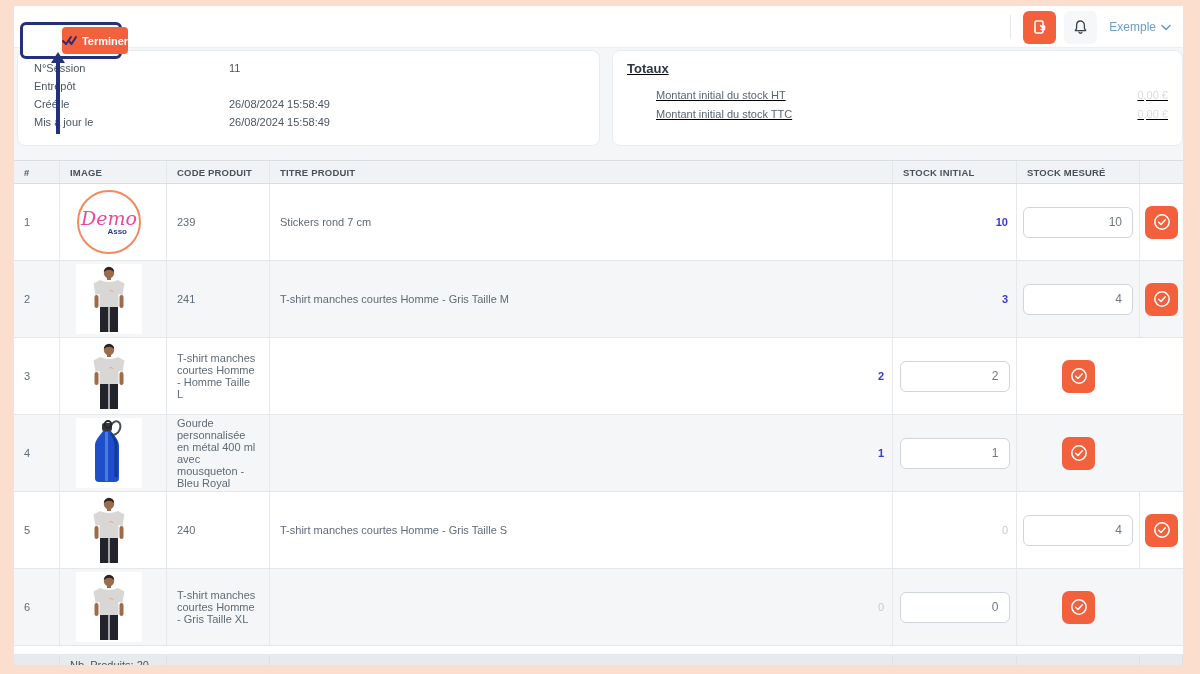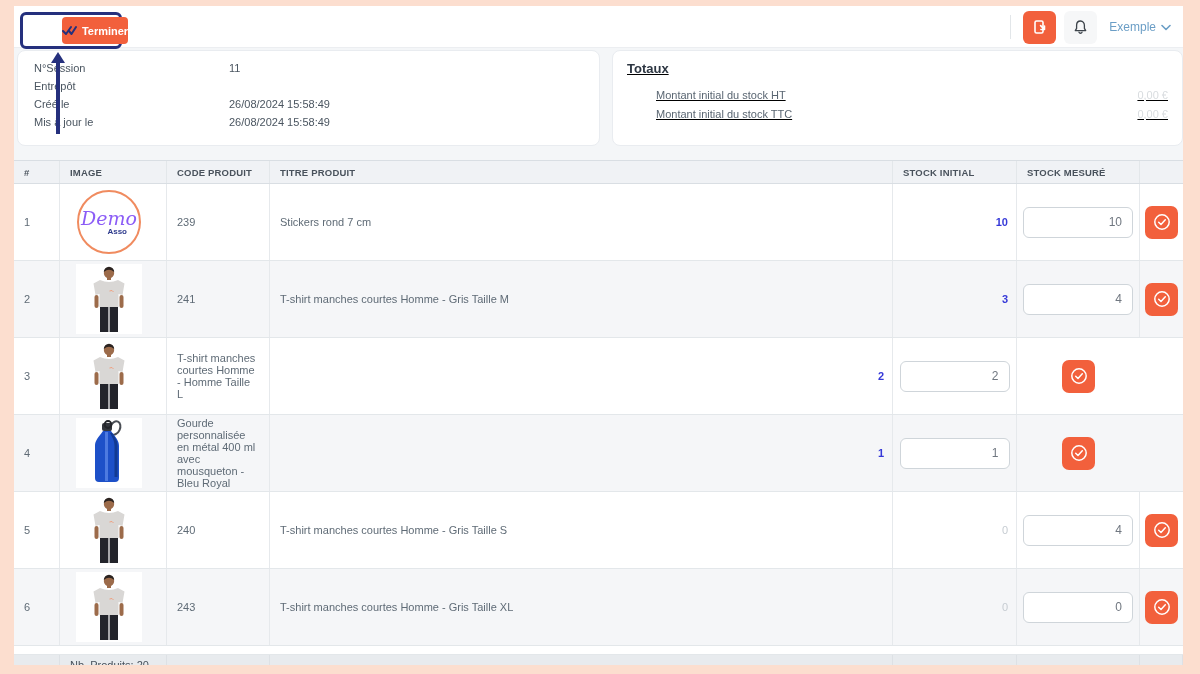--- a/index.html
+++ b/index.html
@@ -3,21 +3,21 @@
 <meta charset="utf-8">
 <style>
   * { margin:0; padding:0; box-sizing:border-box; }
   html,body { width:1200px; height:674px; }
   body { font-family:"Liberation Sans","DejaVu Sans",sans-serif; background:#fcdecf; position:relative; overflow:hidden; }
 
   .app { position:absolute; left:14px; top:6px; width:1169px; height:659px; background:#f4f6f8; overflow:hidden; }
 
   
   .topbar { position:absolute; left:0; top:0; width:100%; height:42px; background:#ffffff; border-bottom:1px solid #eceef1; }
-  .hl-box { position:absolute; left:6px; top:6px; width:102px; height:37px; border:3px solid #25307d; border-radius:6px; background:#fff; display:flex; align-items:center; justify-content:center; z-index:5;padding-left:48px; }
+  .hl-box { position:absolute; left:6px; top:16px; width:102px; height:37px; border:3px solid #25307d; border-radius:6px; background:#fff; display:flex; align-items:center; justify-content:center; z-index:5;padding-left:48px; }
   .btn-terminer { width:74px; height:27px; background:#f2603c; border:none; border-radius:4px; color:#fff; font-size:11px; font-weight:bold; display:flex; align-items:center; justify-content:center; gap:5px; cursor:pointer; font-family:inherit; }
   .topbar-right { position:absolute; right:8px; top:0; height:42px; display:flex; align-items:center; gap:8px; }
   .tb-divider { width:1px; height:24px; background:#e2e6e9; margin-right:4px; }
   .btn-logout { width:33px; height:33px; background:#f2603c; border:none; border-radius:6px; display:flex; align-items:center; justify-content:center; cursor:pointer; }
   .btn-bell { width:33px; height:33px; background:#f6f7f8; border:none; border-radius:6px; display:flex; align-items:center; justify-content:center; cursor:pointer; }
   .account { display:flex; align-items:center; gap:5px; color:#6b9ec6; font-size:12px; cursor:pointer; padding:0 4px; }
 
   
   .arrow-head { position:absolute; left:37px; top:46px; width:0; height:0; border-left:7px solid transparent; border-right:7px solid transparent; border-bottom:11px solid #25307d; z-index:6; }
   .arrow-shaft { position:absolute; left:42px; top:56px; width:4px; height:72px; background:#25307d; z-index:6; }
@@ -51,21 +51,21 @@
   .sm-input { width:110px; height:31px; border:1px solid #cfd5da; border-radius:6px; text-align:right; padding:0 10px; font-size:12px; color:#707780; background:#fff; font-family:inherit; }
   .td-act { justify-content:center; padding:0; }
   .btn-validate { width:33px; height:33px; background:#f2603c; border:none; border-radius:7px; display:flex; align-items:center; justify-content:center; cursor:pointer; }
   .row-empty { height:9px; border-bottom:1px solid #e3e7ea; background:#fff; }
   .tfoot { height:20px; background:#e8ebee; }
   .tfoot .td { font-size:11px; color:#49525c; border-right:1px solid #dde1e5; padding-top:4px; align-items:flex-start; }
 
   
   .pimg { width:66px; height:70px; background:#fff; display:flex; align-items:center; justify-content:center; }
   .logo-circle { width:64px; height:64px; border:2px solid #f08b5f; border-radius:50%; display:flex; flex-direction:column; align-items:center; justify-content:center; background:#fff; }
-  .logo-l1 { font-family:"DejaVu Serif","Liberation Serif",serif; font-style:italic; font-size:19px; color:#8b5cf6; line-height:18px; }
+  .logo-l1 { font-family:"DejaVu Serif","Liberation Serif",serif; font-style:italic; font-size:19px; color:#ec4899; line-height:18px; }
   .logo-l2 { font-size:8px; font-weight:bold; color:#2d3a8c; align-self:flex-end; margin-right:12px; }
 </style>
 </head>
 <body>
 
 <div class="app">
 
   <div class="topbar">
     <div class="hl-box">
       <button class="btn-terminer">
@@ -335,21 +335,20 @@
       <rect x="24" y="13" width="4" height="3" fill="#9c6b4a"></rect>
       <path d="M17 16 L10.5 19.5 L12.5 31 L16.5 30 L16.5 43 L35.5 43 L35.5 30 L39.5 31 L41.5 19.5 L35 16 Q26 20 17 16 Z" fill="#d9d7d5"></path>
       <rect x="11.5" y="31" width="4" height="13" rx="2" fill="#9c6b4a"></rect>
       <rect x="36.5" y="31" width="4" height="13" rx="2" fill="#9c6b4a"></rect>
       <path d="M26.5 27 q3 -1.5 4 1" stroke="#f0a080" stroke-width="1" fill="none"></path>
       <rect x="17" y="43" width="8.4" height="25" fill="#23242b"></rect>
       <rect x="26.6" y="43" width="8.4" height="25" fill="#23242b"></rect>
               </svg>
             </div>
           </div>
-          <div class="td">243</div>
           <div class="td">T-shirt manches courtes Homme - Gris Taille XL</div>
           <div class="td td-si">
             <span class="si-val zero">0</span>
           </div>
           <div class="td td-sm">
             <input class="sm-input" type="text" value="0" style="">
           </div>
           <div class="td td-act">
             <button class="btn-validate">
               <span style="display:flex;">

